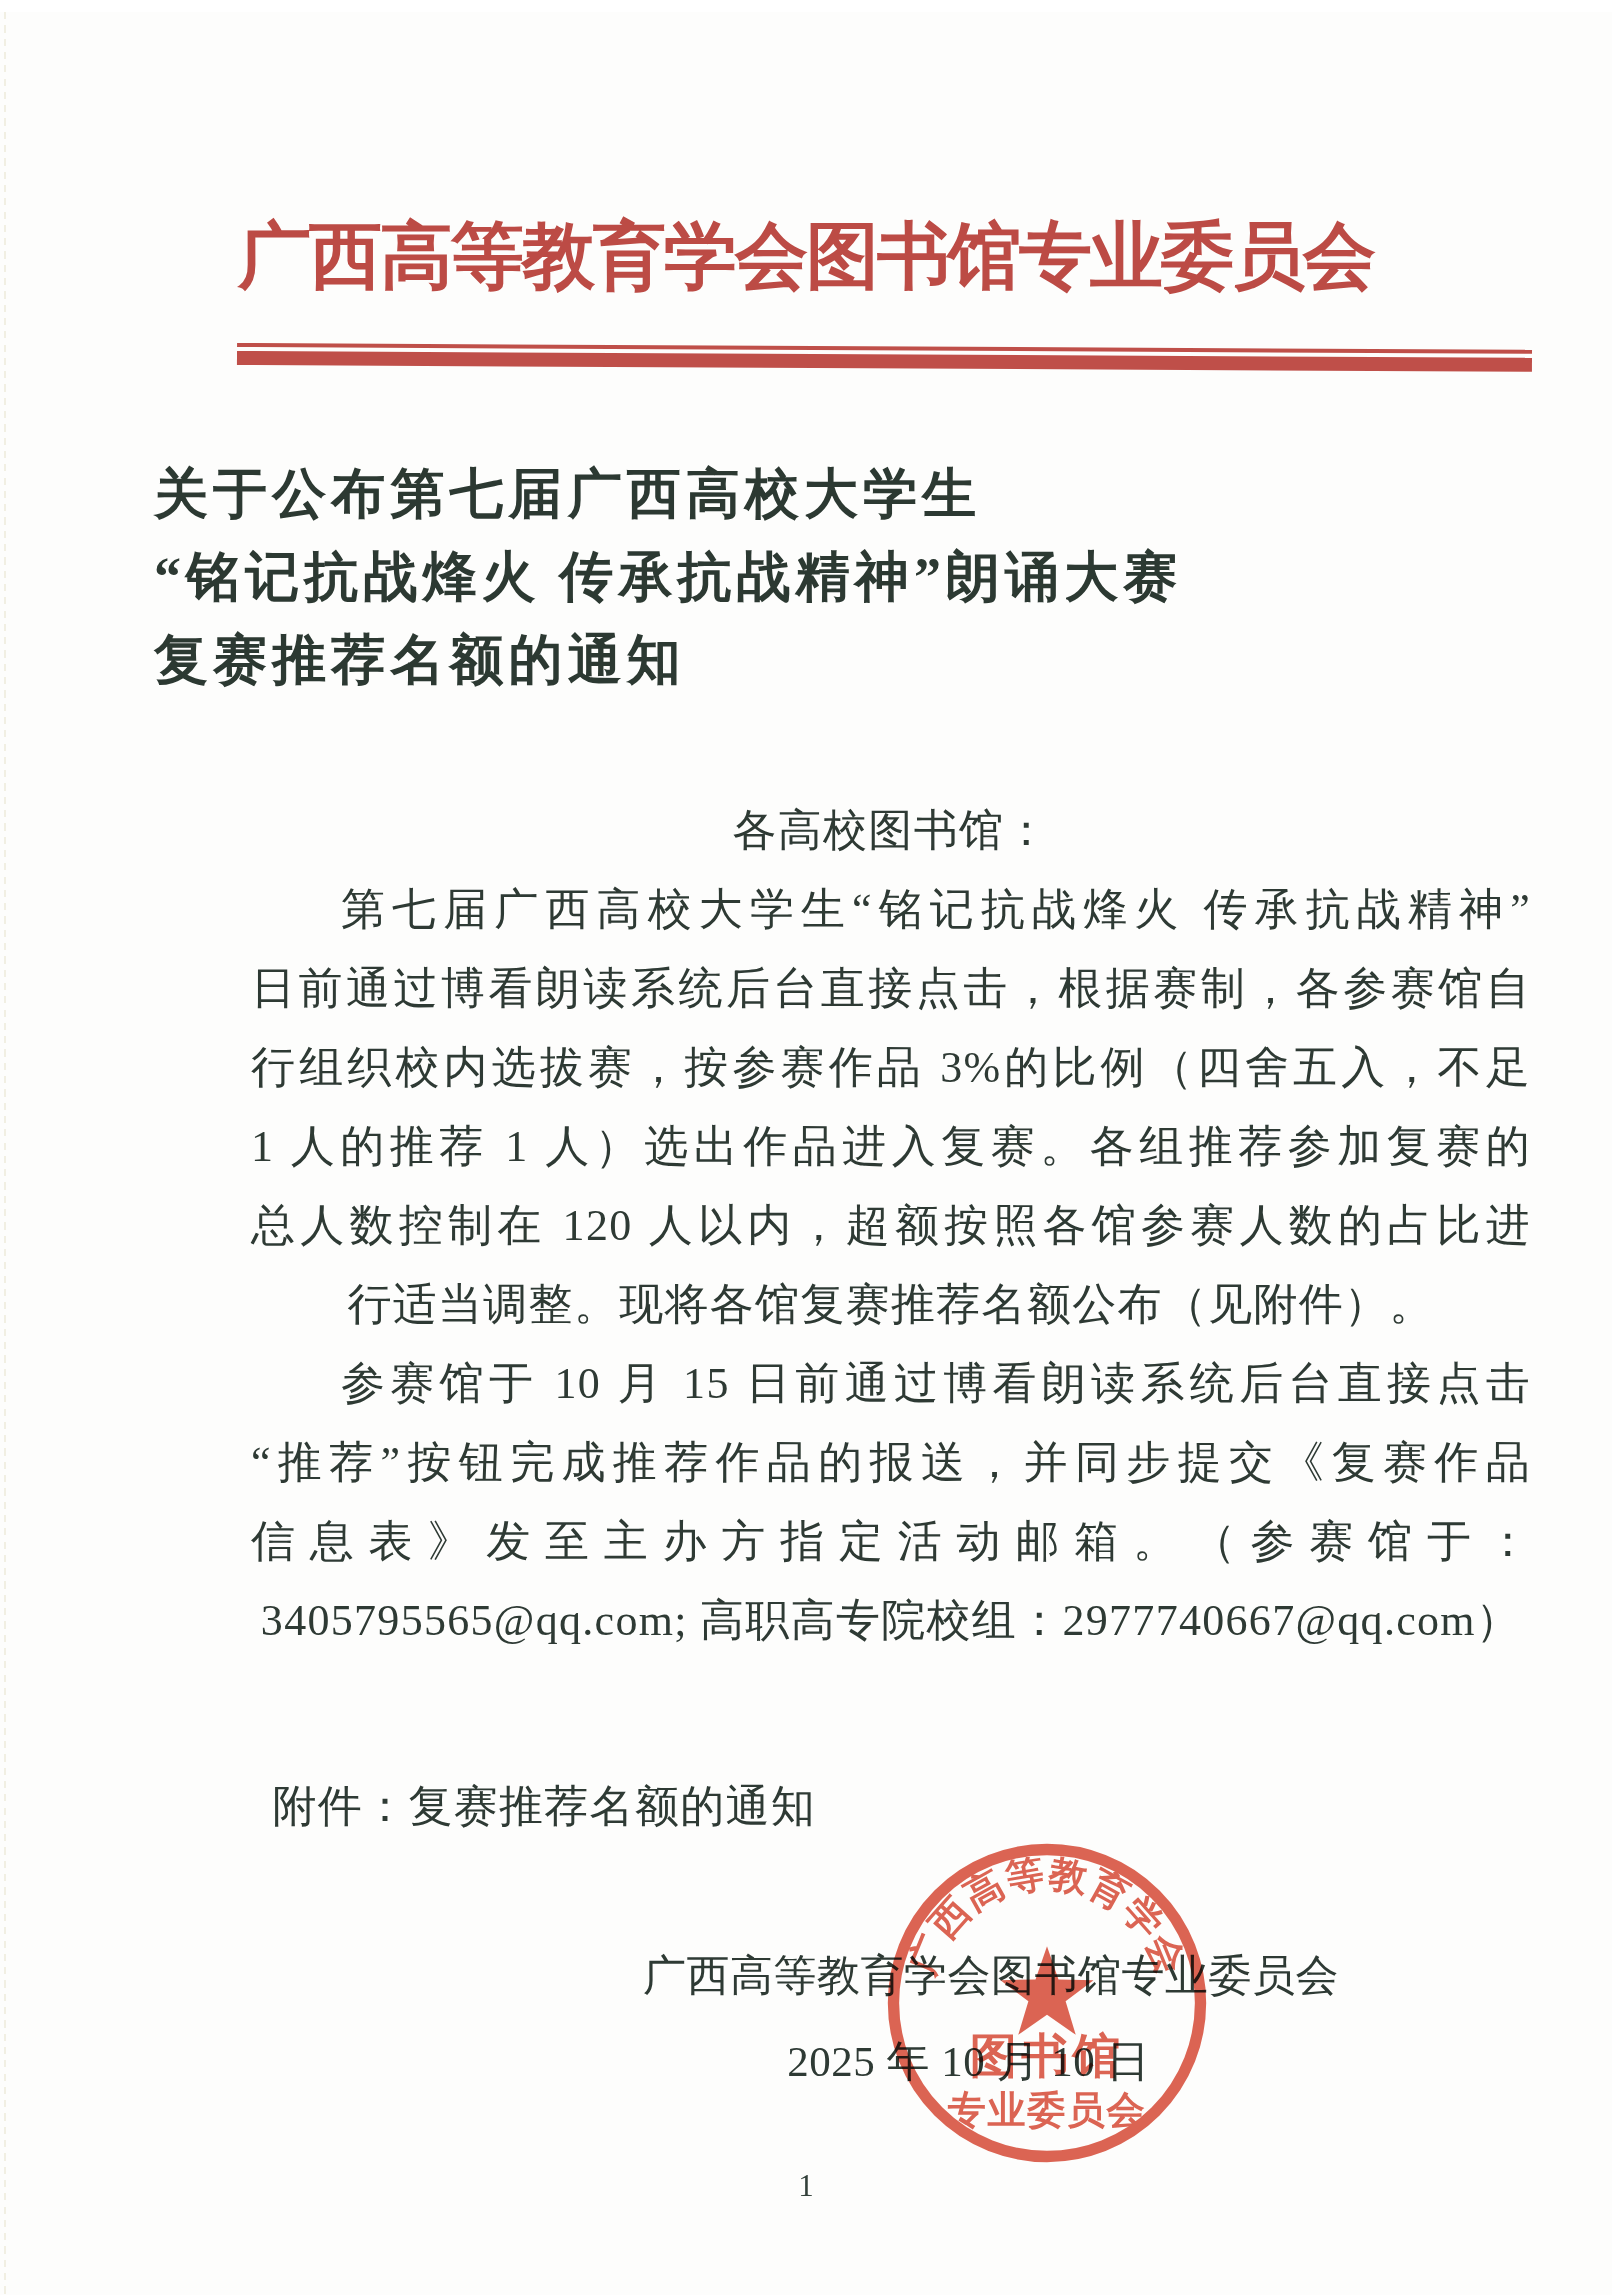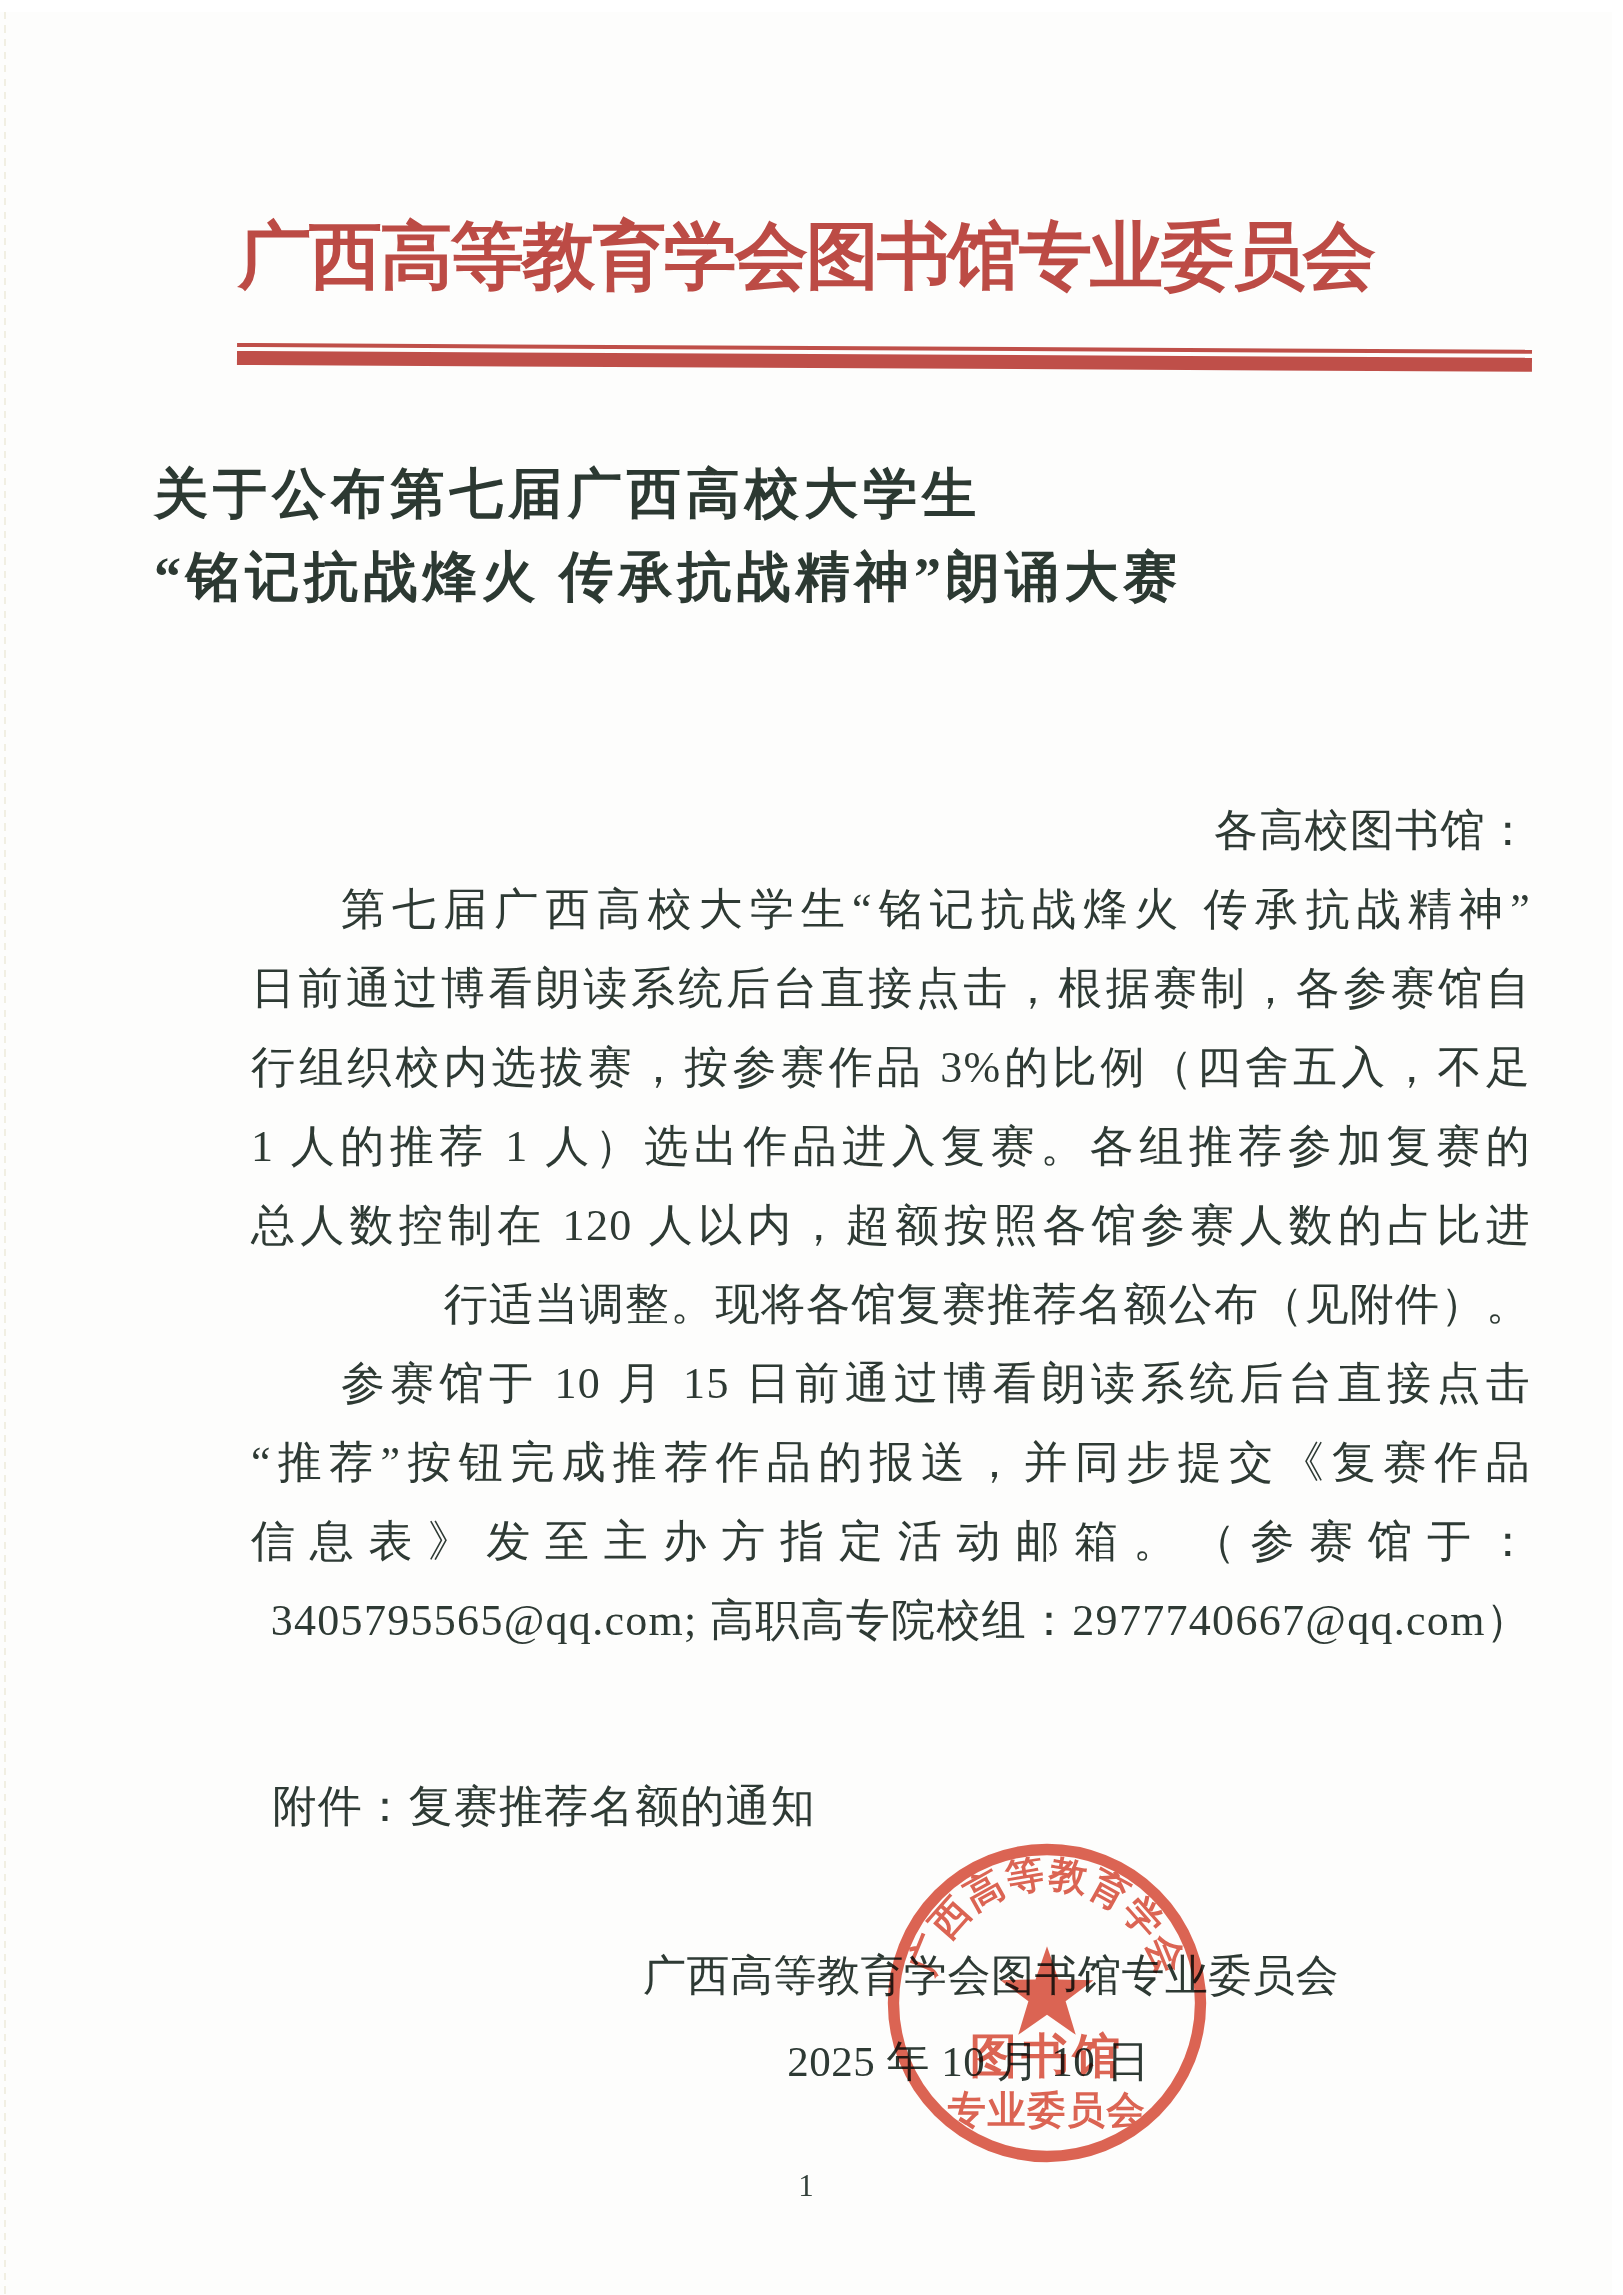--- a/index.html
+++ b/index.html
@@ -37,21 +37,21 @@
     text-align:left;
     font-size:54px;font-weight:700;
     line-height:83px;
     letter-spacing:5.1px;
     color:#2c3932;
   }
   .body-block{
     position:absolute;top:779px;left:251px;width:1280px;
     font-size:44px;line-height:79px;letter-spacing:1.3px;
   }
-  .bline{min-height:79px;text-align:right;white-space:nowrap;}
+  .bline{min-height:79px;text-align:center;white-space:nowrap;}
   .bline.wrapok{white-space:normal;}
   .bline.just{white-space:normal;text-align:justify;text-align-last:justify;}
   .bline.indent{text-indent:90px;}
   .attachment-line{
     position:absolute;top:1755px;left:251px;width:1280px;
     font-size:44px;line-height:79px;letter-spacing:1.3px;
     text-indent:21.5px;white-space:nowrap;
   }
   .signature-line{
     position:absolute;top:1925px;right:273px;
@@ -86,20 +86,21 @@
 
   <div class="red-rule">
     <div class="thin"></div>
     <div class="gap"></div>
     <div class="thick"></div>
   </div>
 
   <div class="doc-title">
     <div>关于公布第七届广西高校大学生</div>
     <div>“铭记抗战烽火 传承抗战精神”朗诵大赛</div>
+    <div>复赛推荐名额的通知</div>
   </div>
 
   <div class="body-block">
     <div class="bline">各高校图书馆：</div>
     <div class="bline just indent">第七届广西高校大学生“铭记抗战烽火 传承抗战精神”</div>
     <div class="bline just">日前通过博看朗读系统后台直接点击，根据赛制，各参赛馆自</div>
     <div class="bline just">行组织校内选拔赛，按参赛作品 3%的比例（四舍五入，不足</div>
     <div class="bline just">1 人的推荐 1 人）选出作品进入复赛。各组推荐参加复赛的</div>
     <div class="bline just">总人数控制在 120 人以内，超额按照各馆参赛人数的占比进</div>
     <div class="bline wrapok">行适当调整。现将各馆复赛推荐名额公布（见附件）。</div>

